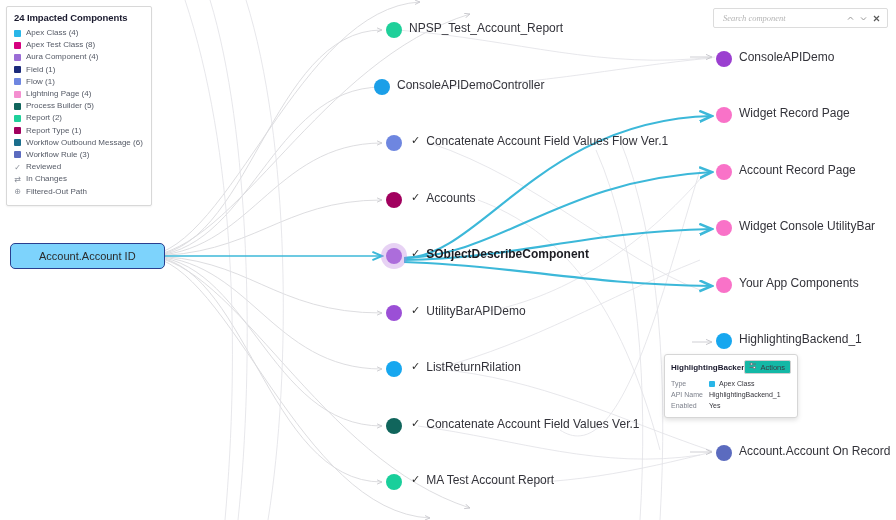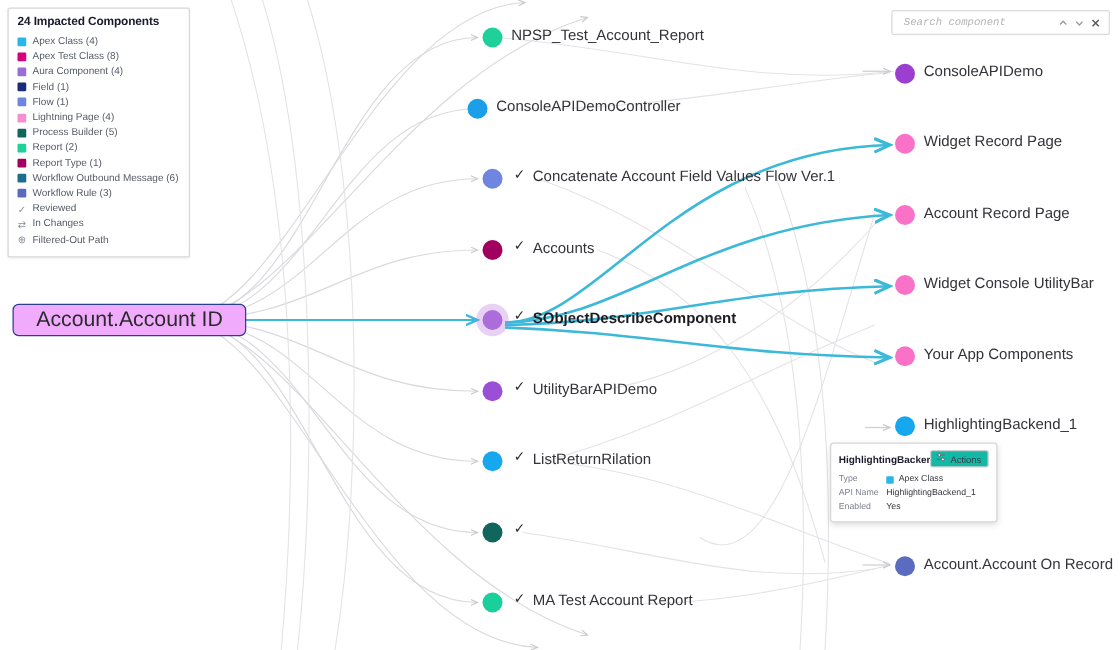--- a/index.html
+++ b/index.html
@@ -74,46 +74,46 @@
     border: 1px solid #dcdcdc;
     border-radius: 2px;
     display: flex;
     align-items: center;
     padding: 0 4px 0 7px;
     z-index: 40;
   }
   .searchbar input {
     flex: 1 1 auto;
     border: none; outline: none;
-    font-family: Liberation Mono, monospace;
+    font-family: Liberation Serif, serif;
     font-size: 8.5px;
     color: #555;
     background: transparent;
     font-style: italic;
     min-width: 0;
   }
   .searchbar input::placeholder { color: #b4b4b4; font-style: italic; }
   .sb-btn {
     width: 13px; height: 14px;
     display: flex; align-items: center; justify-content: center;
     color: #9a9a9a;
     flex: 0 0 auto;
   }
 
   
   .source-node {
     position: absolute;
     left: 10px; top: 243px;
     height: 26px;
-    padding: 0 18px;
+    padding: 0 28px;
     display: flex; align-items: center;
     border: 1.6px solid #2a3f8f;
     border-radius: 5px;
-    background: #f0abfc;
-    font-size: 17px;
+    background: #7dd3fc;
+    font-size: 11px;
     color: #2b2b2b;
     z-index: 30;
     white-space: nowrap;
   }
 
   
   .gnode {
     position: absolute;
     display: flex;
     align-items: flex-start;
@@ -373,20 +373,21 @@
         <span class="nlabel">UtilityBarAPIDemo</span>
       </div>
       <div class="gnode" style="left: 386px; top: 361px;">
         <span class="dot" style="background: rgb(23, 167, 239);"></span>
         <span class="check">✓</span>
         <span class="nlabel">ListReturnRilation</span>
       </div>
       <div class="gnode" style="left: 386px; top: 418px;">
         <span class="dot" style="background: rgb(16, 101, 92);"></span>
         <span class="check">✓</span>
+        <span class="nlabel">Concatenate Account Field Values Ver.1</span>
       </div>
       <div class="gnode" style="left: 386px; top: 474px;">
         <span class="dot" style="background: rgb(25, 207, 155);"></span>
         <span class="check">✓</span>
         <span class="nlabel">MA Test Account Report</span>
       </div>
     </div>
   <div id="right-col">
       <div class="gnode" style="left: 716px; top: 51px;">
         <span class="dot" style="background: rgb(155, 63, 208);"></span>

